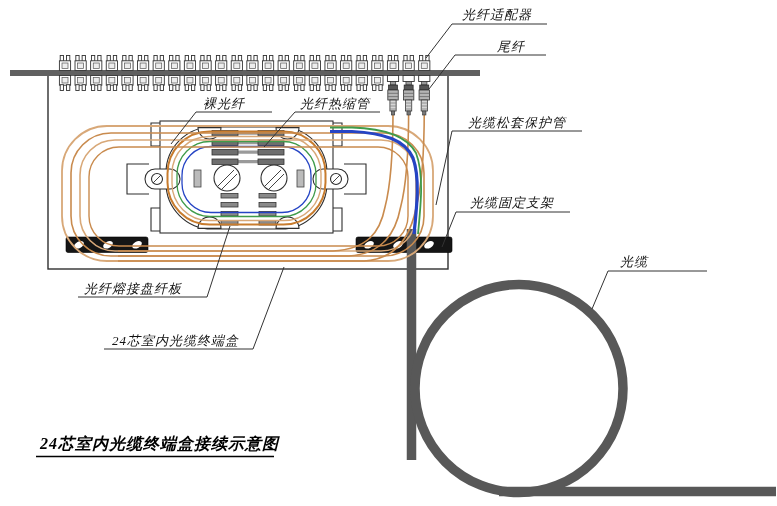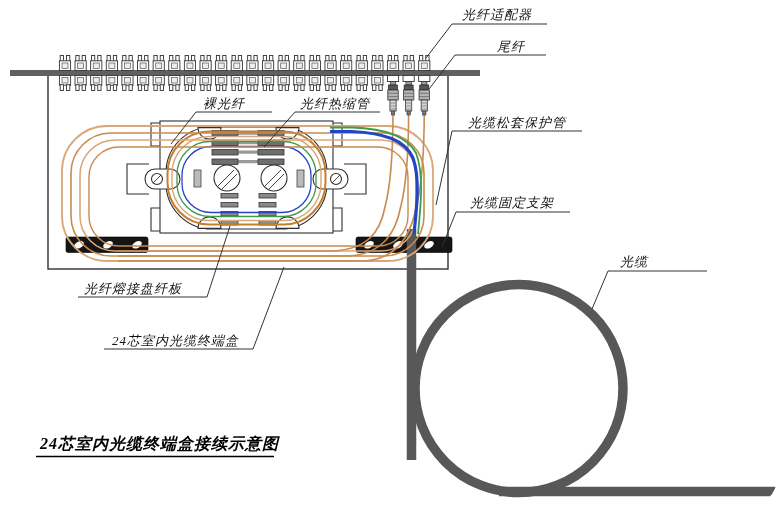--- a/index.html
+++ b/index.html
@@ -1,16 +1,16 @@
 <!DOCTYPE html>
 <html style="--outline: #2f2f2f; --cable-gray: #585858; --bar-gray: #606060; --fiber-tan: #d8a878; --fiber-tan-dark: #c98b4e; --fiber-orange: #c87c2e; --fiber-green: #3f9b4a; --fiber-blue: #2544c4; --clamp-black: #151515; --sleeve-gray: #6e6e6e;"><head>
 <meta charset="utf-8">
 <style>
   html,body{margin:0;padding:0;background:#fff;}
-  .stage{position:relative;width:777px;height:506px;background:#fff;overflow:hidden;border-radius:28px;}
+  .stage{position:relative;width:777px;height:506px;background:#fff;overflow:hidden;}
   svg{display:block;}
   .boxfill{fill:#fff;stroke:var(--outline,#2f2f2f);stroke-width:1.4;}
   .trayline{stroke:var(--outline,#2f2f2f);fill:#fff;stroke-width:1.1;}
   .traystroke{stroke:var(--outline,#2f2f2f);fill:none;stroke-width:1.1;}
   .cable{stroke:var(--cable-gray,#585858);fill:none;stroke-width:9.5;}
   .bar{stroke:var(--bar-gray,#606060);stroke-width:6;}
   .loopA{stroke:var(--fiber-tan,#d8a878);fill:none;stroke-width:1.8;}
   .loopB{stroke:var(--fiber-tan-dark,#c98b4e);fill:none;stroke-width:1.6;}
   .loopC{stroke:var(--fiber-tan,#d8a878);fill:none;stroke-width:1.6;}
   .loopD{stroke:var(--fiber-tan-dark,#c98b4e);fill:none;stroke-width:1.4;}

